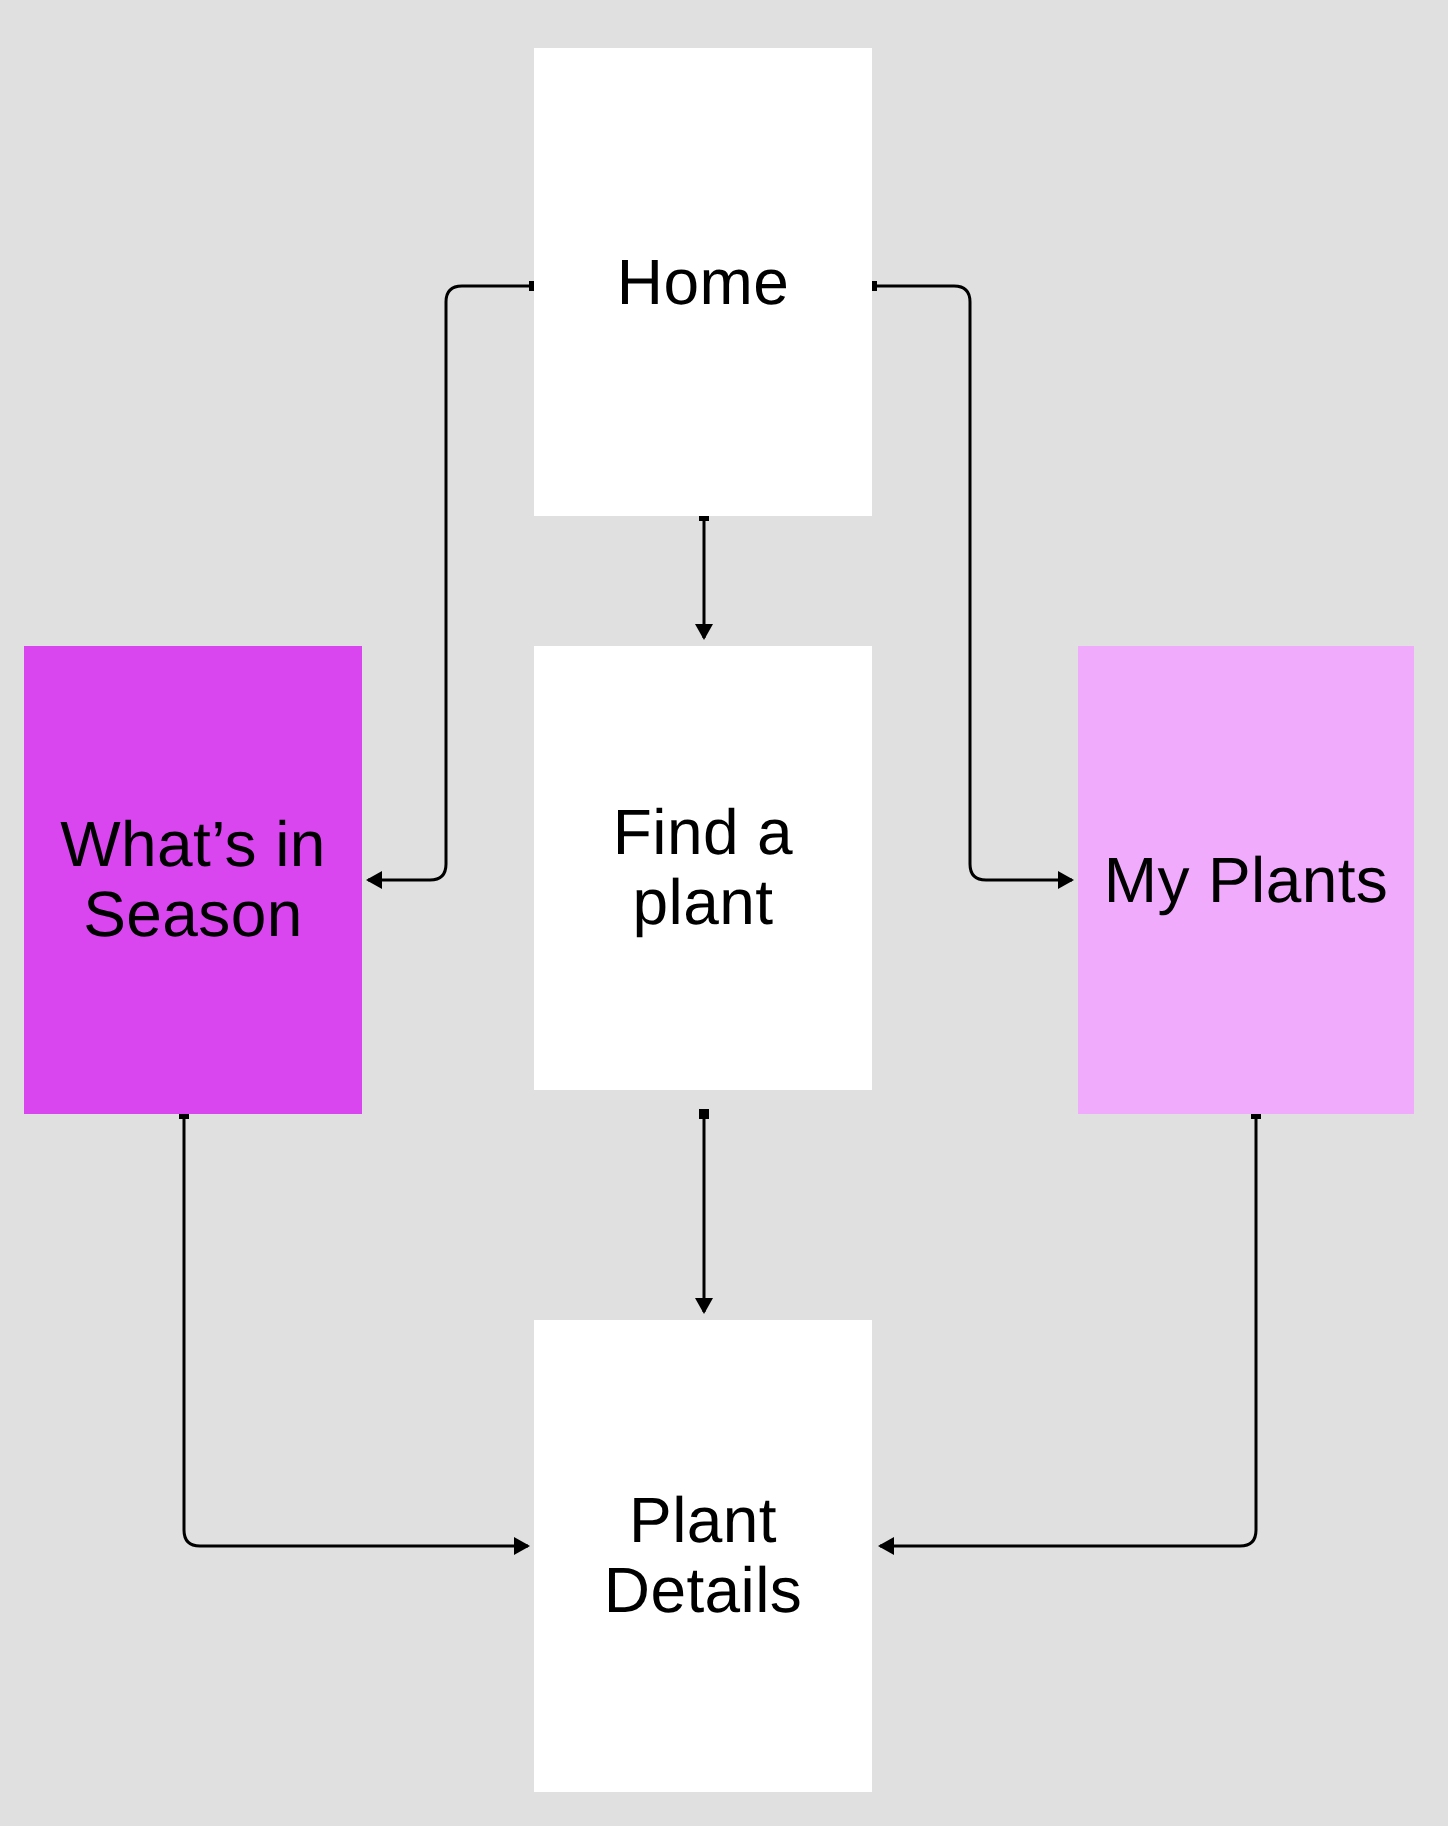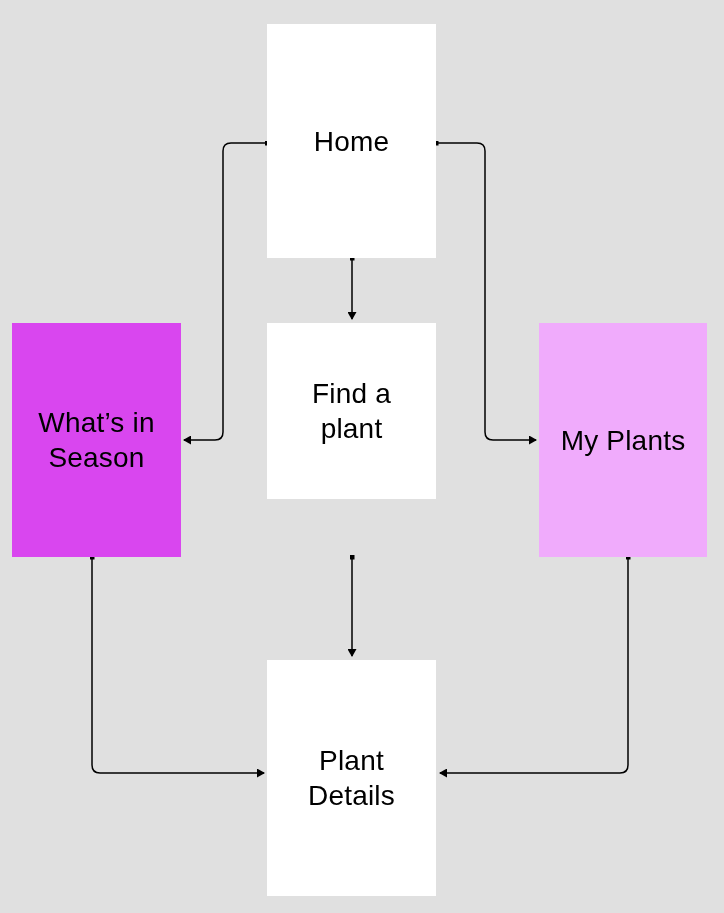--- a/index.html
+++ b/index.html
@@ -18,29 +18,29 @@
   }
   .node {
     position: absolute;
     display: flex;
     align-items: center;
     justify-content: center;
     text-align: center;
     box-sizing: border-box;
   }
   .node-label {
-    font-size: 28px;
+    font-size: 32px;
     line-height: 35px;
     font-weight: 400;
     white-space: pre-line;
     letter-spacing: 0.2px;
   }
   #node-home            { left: 267px; top: 24px;  width: 169px; height: 234px; }
   #node-whats-in-season { left: 12px;  top: 323px; width: 169px; height: 234px; }
-  #node-find-a-plant    { left: 267px; top: 323px; width: 169px; height: 176px; }
+  #node-find-a-plant    { left: 267px; top: 323px; width: 169px; height: 222px; }
   #node-my-plants       { left: 539px; top: 323px; width: 168px; height: 234px; }
   #node-plant-details   { left: 267px; top: 660px; width: 169px; height: 236px; }
   svg.connector-layer {
     position: absolute;
     inset: 0;
     pointer-events: none;
   }
   .connector {
     fill: none;
     stroke-width: 1.5;

